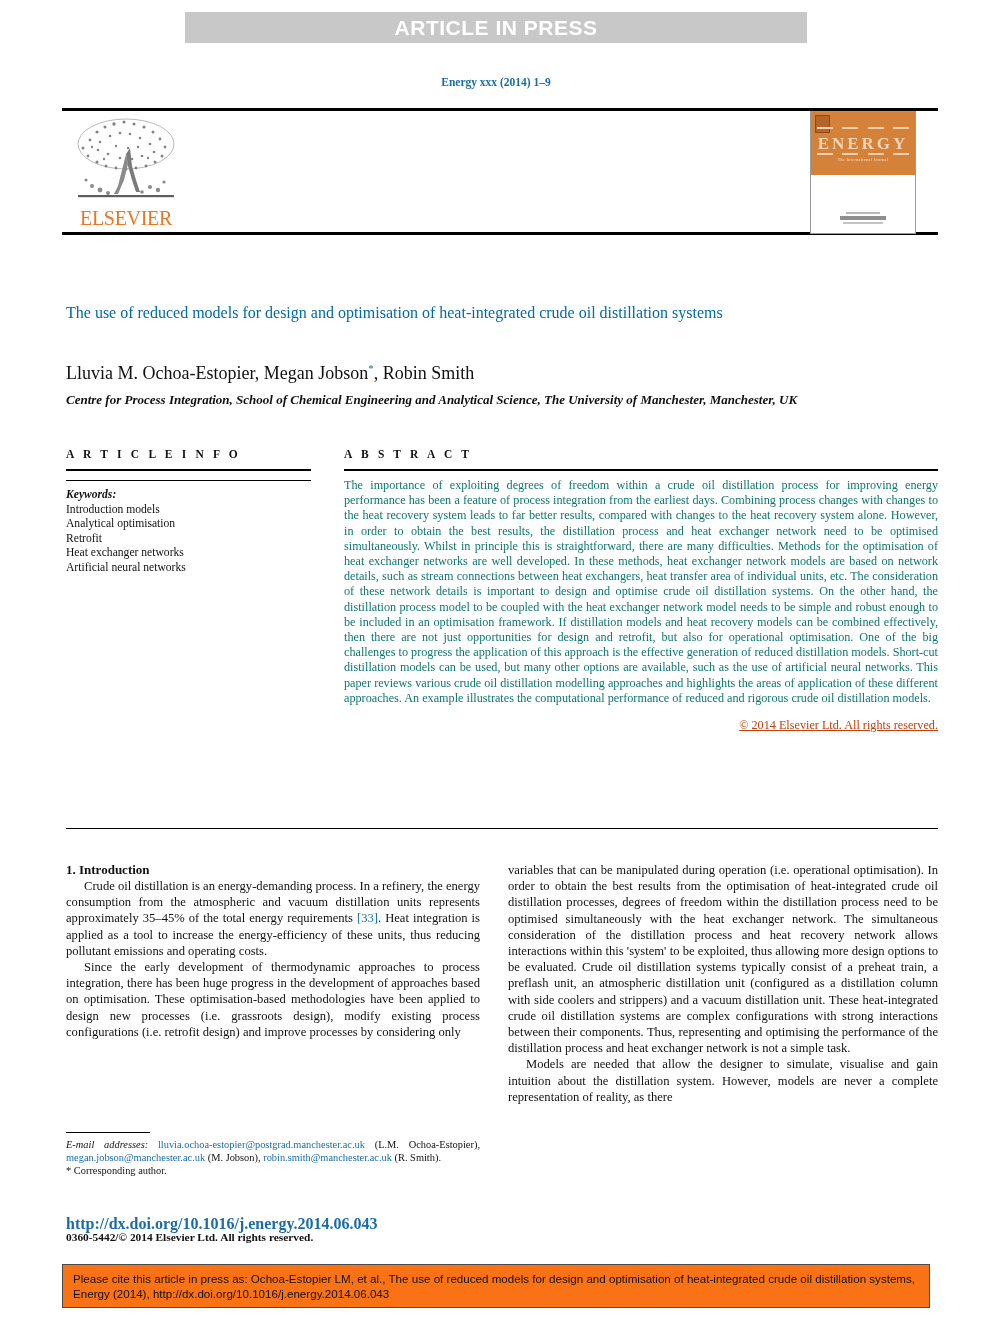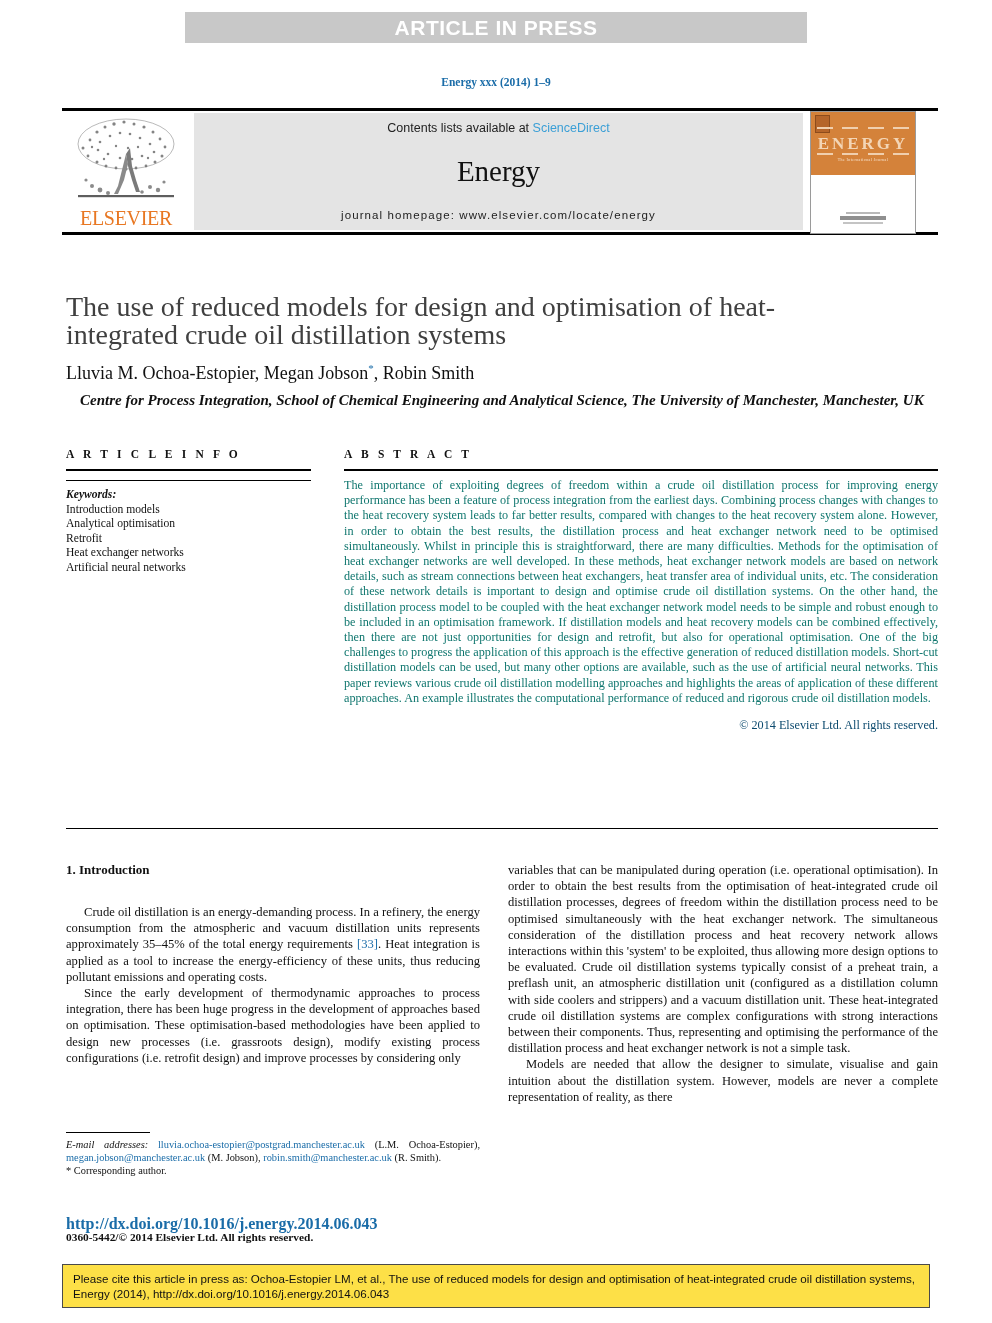--- a/index.html
+++ b/index.html
@@ -201,47 +201,47 @@
   .cover-foot .l2 { display:block; height:4px; width:46px; margin:0 auto 2px; background:#8f8f8f; }
   .cover-foot .l3 { display:block; height:2px; width:40px; margin:0 auto; background:#c4c4c4; }
 
   
   .paper-title {
     position: absolute;
     left: 66px;
     top: 293px;
     width: 800px;
     font-family: "Liberation Serif", serif;
-    font-size: 28px;
-    line-height: 28px;
-    color: #404040;
+    font-size: 16px;
+    line-height: 39px;
+    color: #0369a1;
   }
   .authors {
     position: absolute;
     left: 66px;
     top: 362px;
     width: 820px;
     font-family: "Liberation Serif", serif;
     font-size: 18px;
     color: #111;
   }
   .authors sup {
     color: #1a6ca8;
     font-size: 11px;
     vertical-align: super;
   }
   .affiliation {
     position: absolute;
-    left: 80px;
+    left: 66px;
     top: 392px;
     width: 860px;
     font-family: "Liberation Serif", serif;
     font-style: italic;
     font-weight: bold;
-    font-size: 15px;
+    font-size: 13px;
     color: #111;
   }
 
   
   .info-col {
     position: absolute;
     left: 66px;
     top: 448px;
     width: 245px;
   }
@@ -282,21 +282,22 @@
     font-size: 12.2px;
     line-height: 15.2px;
     text-align: justify;
     color: #0f766e;
   }
   .copyright-line {
     font-family: "Liberation Serif", serif;
     font-size: 12.2px;
     text-align: right;
     margin-top: 12px;
-    color: #0c4a6e;
+    color: #c2410c;
+    text-decoration: underline;
   }
   .block-rule-bottom {
     position: absolute;
     left: 66px;
     top: 828px;
     width: 872px;
     border-top: 1.5px solid #000;
   }
 
   
@@ -309,21 +310,21 @@
   .body-right {
     position: absolute;
     left: 508px;
     top: 862px;
     width: 430px;
   }
   .sec-title {
     font-family: "Liberation Serif", serif;
     font-weight: bold;
     font-size: 13px;
-    margin-bottom: 26px;
+    margin-bottom: 0;
     color: #111;
   }
   .para {
     font-family: "Liberation Serif", serif;
     font-size: 12.6px;
     line-height: 16.2px;
     text-align: justify;
     text-indent: 18px;
     margin: 0 0 0 0;
     color: #111;
@@ -375,21 +376,21 @@
   }
 
   
   .cite-box {
     position: absolute;
     left: 62px;
     top: 1264px;
     width: 868px;
     height: 44px;
     border: 1.5px solid #4a4a4a;
-    background: #fde047;
+    background: #f97316;
     padding: 6px 10px;
     box-sizing: border-box;
   }
   .cite-text {
     font-family: "Liberation Sans", sans-serif;
     font-size: 11.6px;
     line-height: 15px;
     color: #111;
   }
 </style>
@@ -460,27 +461,20 @@
               <circle cx="72" cy="78" r="1.8"></circle>
             <circle cx="16" cy="66" r="1.6"></circle>
               <circle cx="94" cy="68" r="1.6"></circle>
           </g>
           <rect x="8" y="81" width="96" height="2.2" fill="#5e5e5e"></rect>
         </g>
       </svg>
       <div class="elsevier-word">ELSEVIER</div>
     </div>
 
-    <div class="masthead-grey">
-      <div class="contents-line">
-        <span>Contents lists available at </span><span class="sd">ScienceDirect</span>
-      </div>
-      <div class="journal-name">Energy</div>
-      <div class="homepage-line">journal homepage: www.elsevier.com/locate/energy</div>
-    </div>
 
     <div class="cover-thumb">
       <div class="cover-top"></div>
       <div class="cover-minilogo"></div>
       <div class="cover-tinyrow" style="top:15px">
           <span></span>
           <span></span>
           <span></span>
           <span></span>
         </div>

